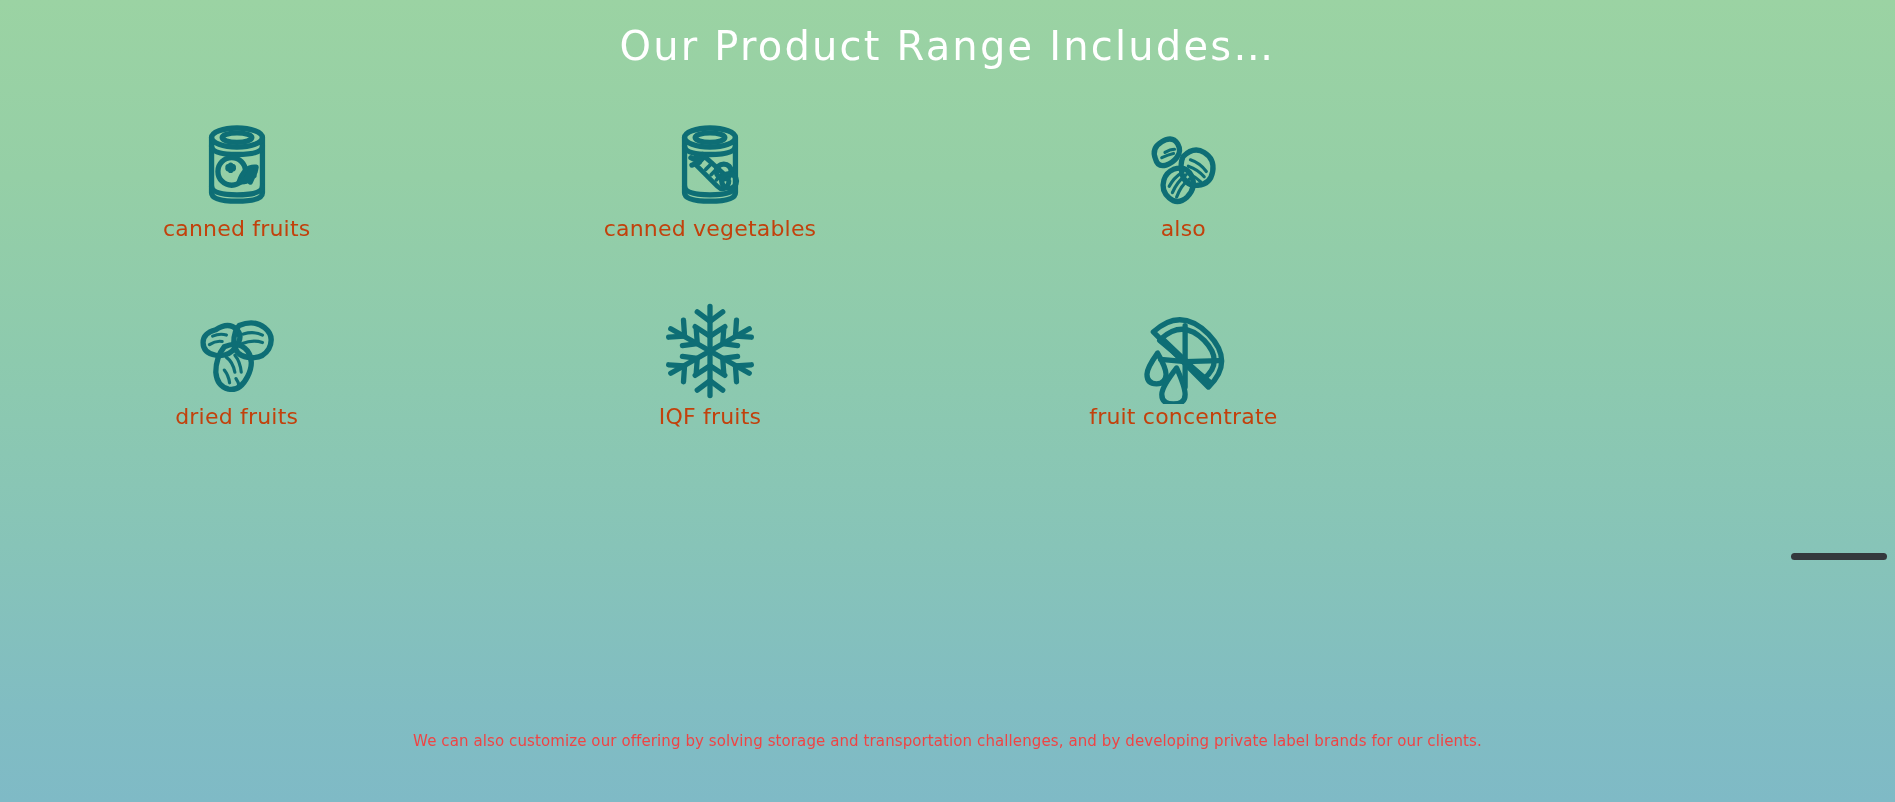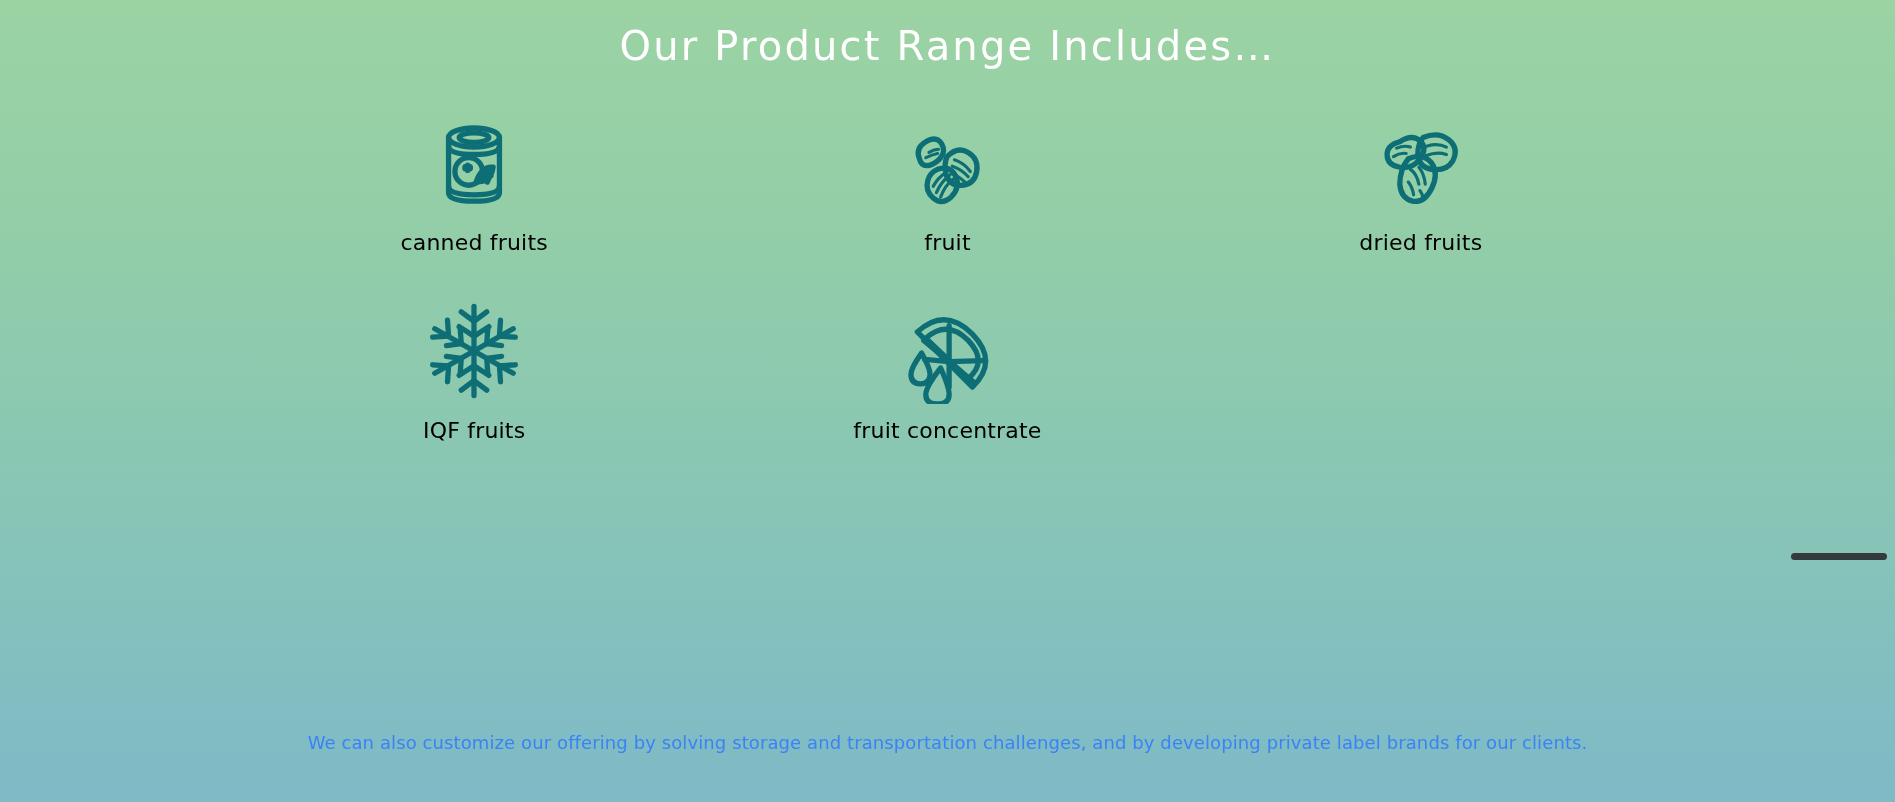--- a/index.html
+++ b/index.html
@@ -16,21 +16,20 @@
     background: linear-gradient(to bottom, #9bd3a3 0%, #95cfa6 22%, #8dcaae 45%, #87c4b8 68%, #81bdc2 88%, #7fbac6 100%);
     position: relative;
   }
 
   .section {
     width: 1895px;
     height: 562px;
     position: relative;
     display: flex;
     flex-direction: column;
-    align-items: center;
   }
 
   
   .section-title {
     margin-top: 22px;
     font-size: 40px;
     font-weight: 400;
     letter-spacing: 2.2px;
     color: #ffffff;
     text-align: center;
@@ -70,38 +69,37 @@
     height: 100%;
     display: block;
     stroke: #0e6e75;
     fill: none;
     stroke-width: 5;
     stroke-linecap: round;
     stroke-linejoin: round;
   }
 
   .product-label {
-    margin-top: 14px;
     font-size: 22px;
-    color: #000000;
+    color: #c2410c;
     text-align: center;
     letter-spacing: 0.2px;
     white-space: nowrap;
     font-family: "DejaVu Sans", "Liberation Sans", sans-serif;
   }
 
   
   .footer-note {
     position: absolute;
     left: 0;
     right: 0;
     top: 732px;
     text-align: center;
-    font-size: 18px;
-    color: #3b82f6;
+    font-size: 15px;
+    color: #ef4444;
     letter-spacing: 0.1px;
     font-family: "DejaVu Sans", "Liberation Sans", sans-serif;
   }
 
   
   .scroll-thumb {
     position: absolute;
     right: 8px;
     bottom: 2px;
     width: 96px;
@@ -130,34 +128,51 @@
           <circle cx="45" cy="58" r="13"></circle>
           <path d="M44 52 l0 5 M41.5 53.5 l5 2 M41.5 55.5 l5 -2"></path>
           <path d="M52 68 Q66 68 68 54 Q57 53 52 68 Z"></path>
           <path d="M58 67 L63 57 M53 67.5 L66 62 M62.5 68 L66.5 59"></path>
         </svg>
       </div>
       <div class="product-label">canned fruits</div>
     </div>
 
 
+    <div class="product-item">
+      <div class="product-icon">
+        <svg viewBox="0 0 100 100">
+          <path d="M26 26 L26 78 Q26 86 50 86 Q74 86 74 78 L74 26"></path>
+          <ellipse cx="50" cy="26" rx="24" ry="9"></ellipse>
+          <ellipse cx="50" cy="26" rx="14" ry="4.5"></ellipse>
+          <path d="M26 34 Q26 42 50 42 Q74 42 74 34"></path>
+          <path d="M26 72 Q26 80 50 80 Q74 80 74 72"></path>
+          <path d="M37 52 L57 72 Q62 77 66 72 Q70 67 65 62 L45 44 Z" stroke-width="4.5"></path>
+          <path d="M46 56 L52 50 M51 61 L57 55 M56 66 L62 60" stroke-width="3.4"></path>
+          <path d="M40 49 L32 45 M40 49 L33 52 M40 49 L37 42 M40 49 L43 42"></path>
+          <circle cx="63" cy="58" r="7"></circle>
+          <circle cx="68" cy="67" r="7"></circle>
+        </svg>
+      </div>
+      <div class="product-label">canned vegetables</div>
+    </div>
 
     <div class="product-item">
       <div class="product-icon">
         <svg viewBox="0 0 100 100">
           <path d="M24 46 Q20 36 30 30 Q40 24 45 32 Q49 39 44 45 Q40 50 34 52 Q26 54 24 46 Z"></path>
           <path d="M33 40 Q38 37 42 37" stroke-width="3"></path>
           <path d="M30 45 Q36 42 41 41" stroke-width="3"></path>
           <path d="M50 44 Q60 34 70 40 Q80 46 78 58 Q76 70 64 71 Q52 72 49 60 Q47 51 50 44 Z"></path>
           <path d="M57 47 Q66 50 72 58 M55 53 Q64 56 70 63 M55 60 Q62 63 67 68" stroke-width="3"></path>
           <path d="M41 56 Q53 52 58 62 Q63 73 54 82 Q45 90 37 83 Q29 76 32 66 Q34 59 41 56 Z"></path>
           <path d="M40 78 Q44 68 53 61 M44 82 Q48 71 56 65 M37 72 Q41 64 49 59" stroke-width="3"></path>
         </svg>
       </div>
-      <div class="product-label">fruit</div>
+      <div class="product-label">also</div>
     </div>
 
 
 
     <div class="product-item">
       <div class="product-icon">
         <svg viewBox="0 0 100 100">
           <path d="M30 30 Q42 22 50 30 Q56 36 49 46 Q42 56 30 54 Q18 52 18 42 Q18 33 30 30 Z"></path>
           <path d="M27 36 Q34 33 40 35 M24 44 Q30 40 36 41" stroke-width="3"></path>
           <path d="M52 26 Q66 20 76 28 Q86 36 80 48 Q74 58 60 56 Q48 54 47 42 Q47 31 52 26 Z"></path>

